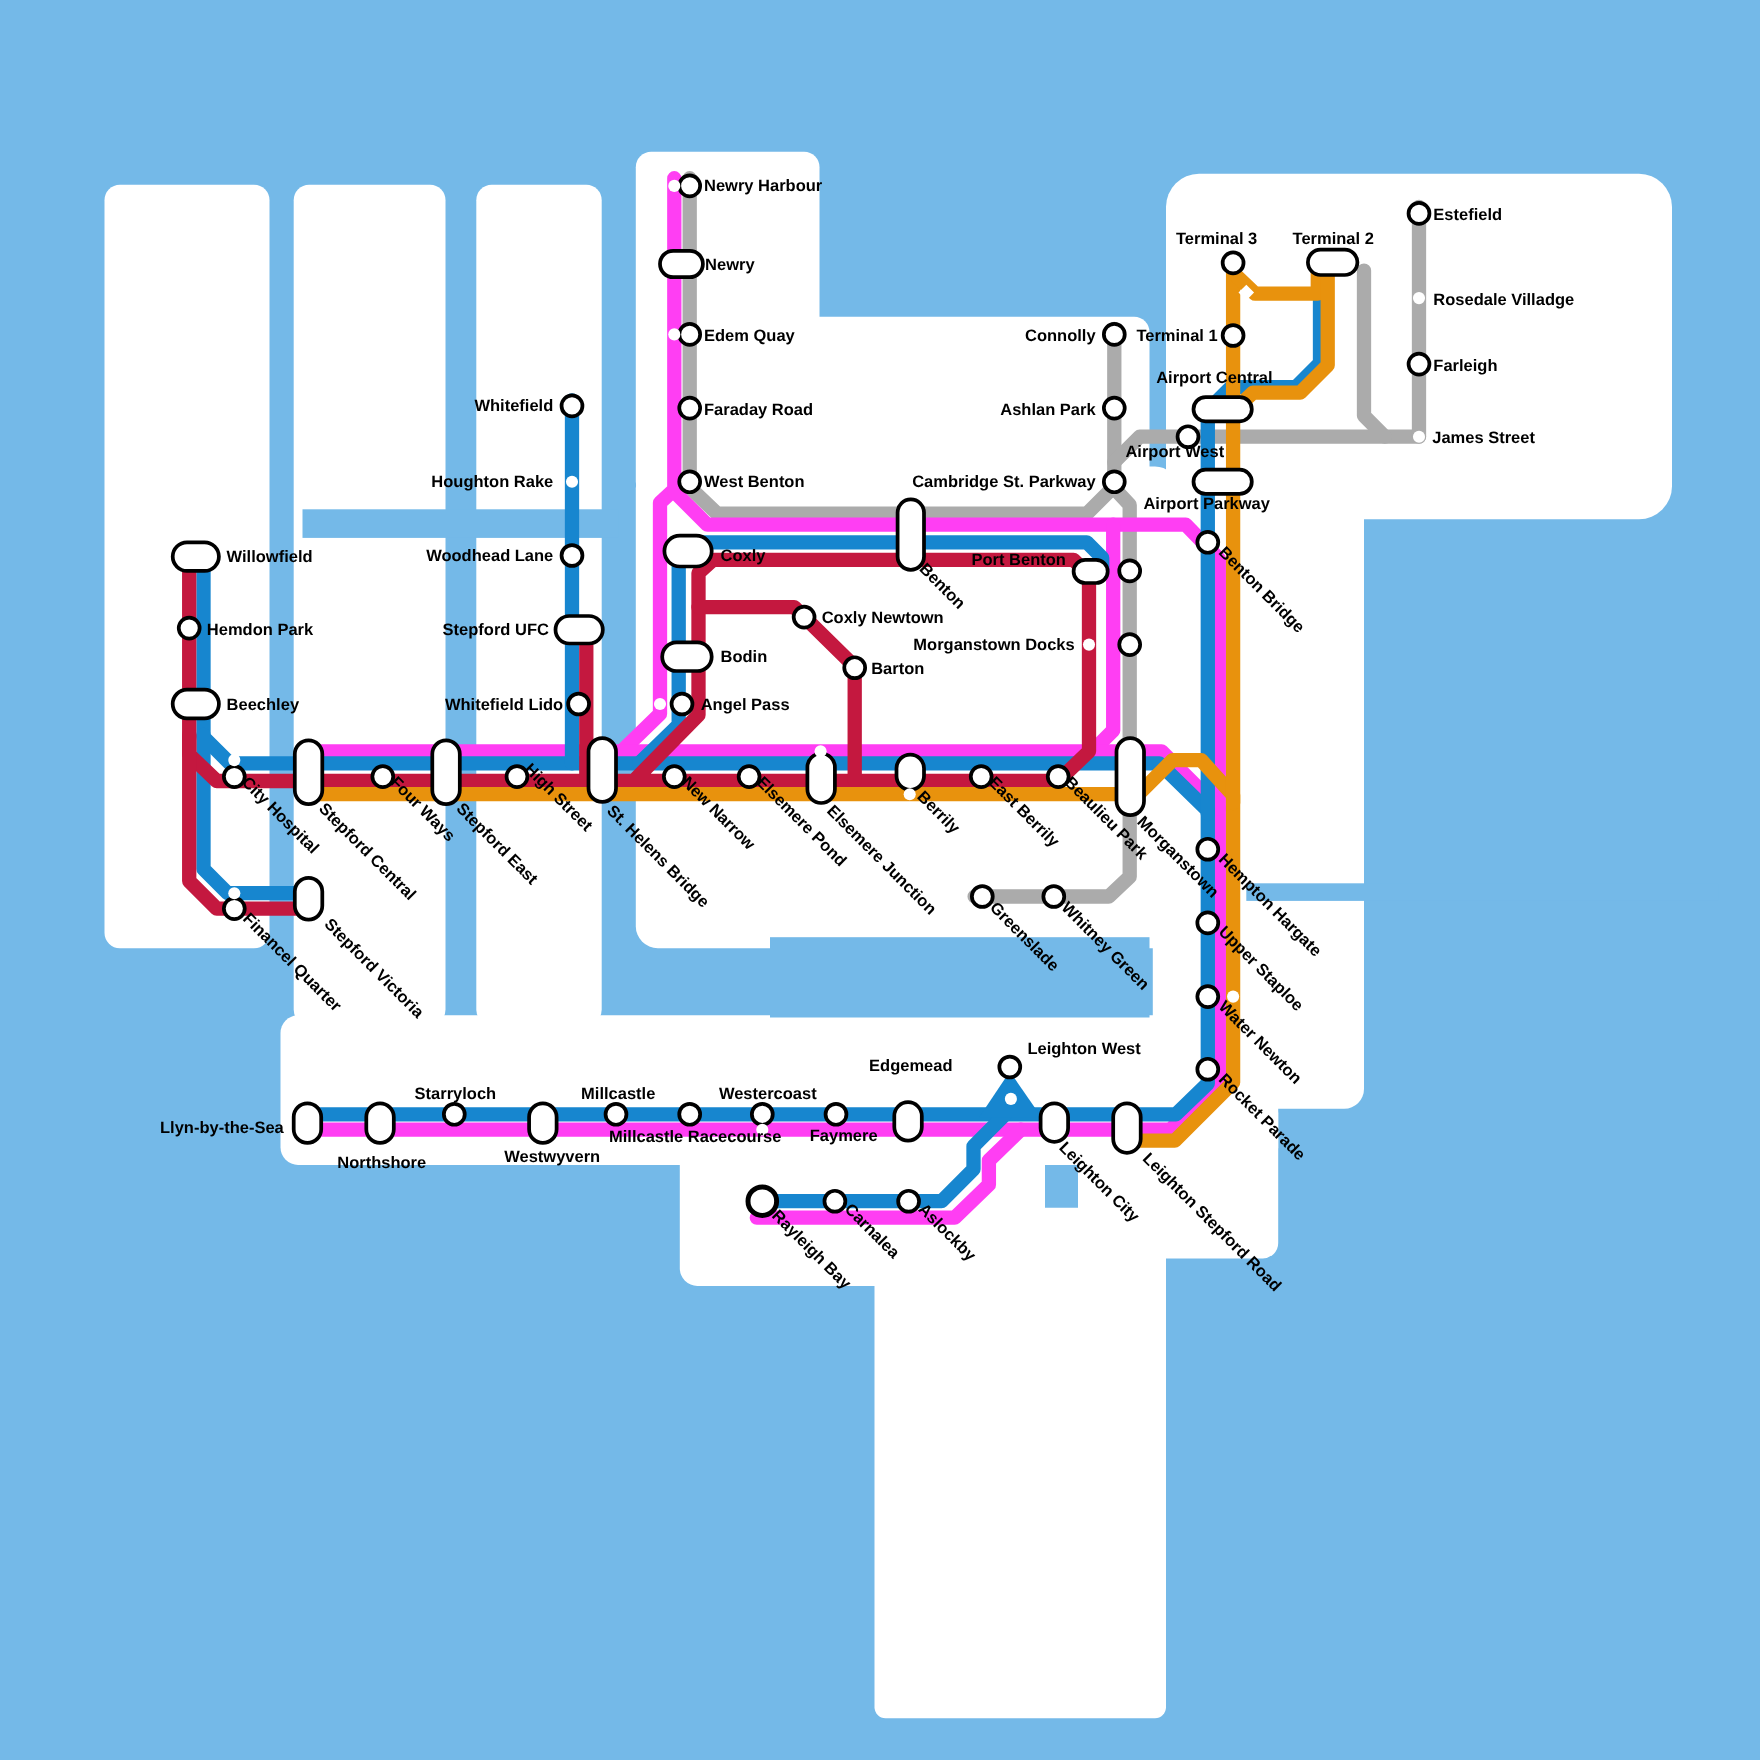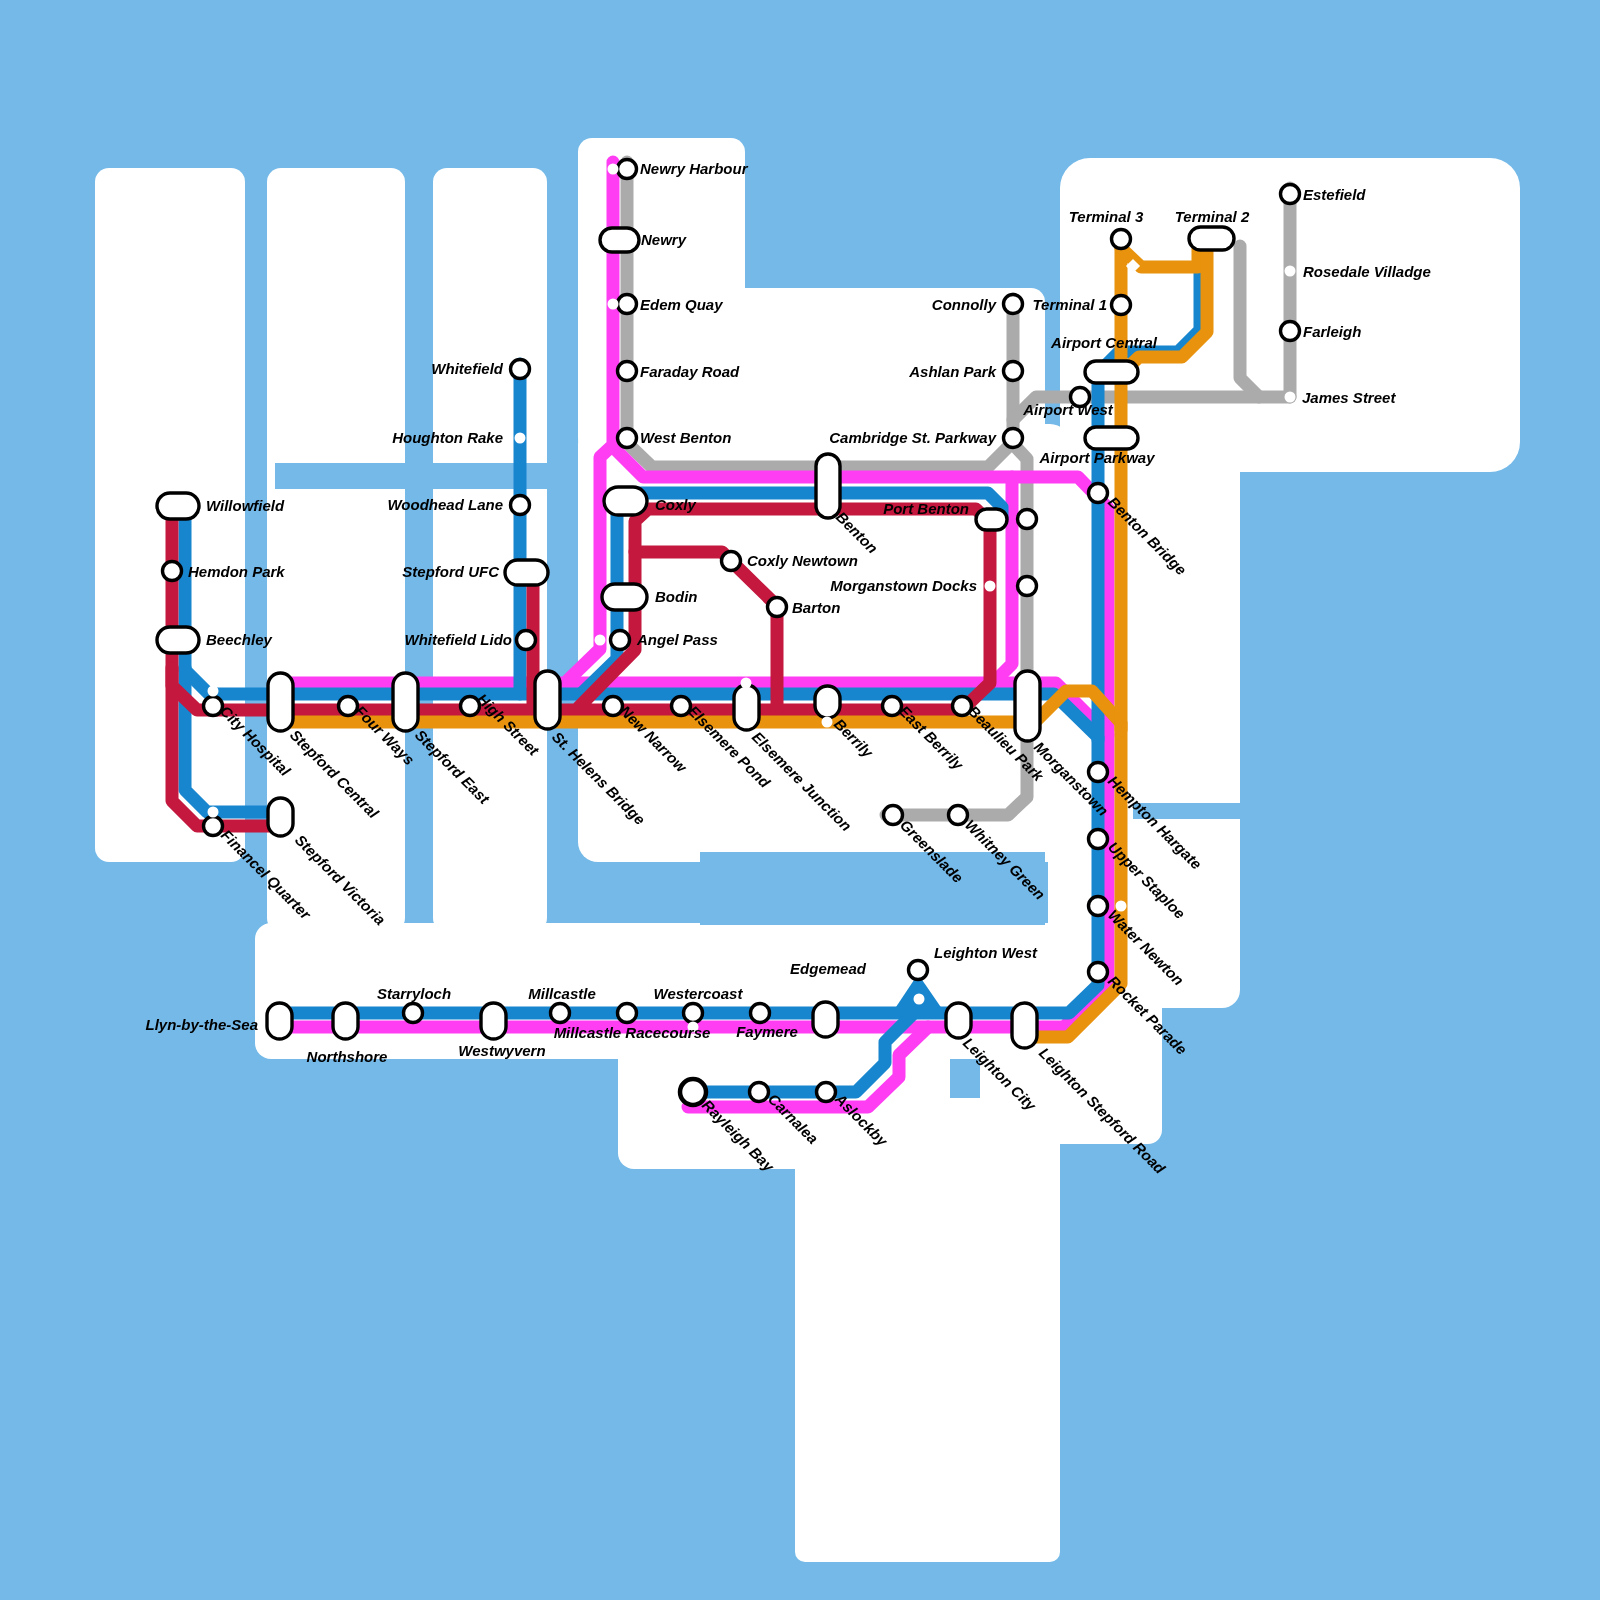--- a/index.html
+++ b/index.html
@@ -1,17 +1,17 @@
 <!DOCTYPE html>
 <html><head>
 <meta charset="utf-8">
 <style>
   html,body{margin:0;padding:0;background:#74B9E8;}
   #stage{position:relative;width:1600px;height:1600px;overflow:hidden;
-         font-family:"Liberation Sans","DejaVu Sans",sans-serif;font-style:italic;}
+         font-family:"Liberation Sans","DejaVu Sans",sans-serif;}
   svg{display:block}
   text{font-family:"Liberation Sans","DejaVu Sans",sans-serif;font-weight:bold;
        font-size:15px;fill:#000;}
 </style>
 </head>
 <body>
 
 <div id="stage">
   <svg id="map" xmlns="http://www.w3.org/2000/svg" width="1600" height="1600" viewBox="0 0 1600 1600">
       <rect x="0" y="0" width="1600" height="1600" fill="#74B9E8"></rect>

